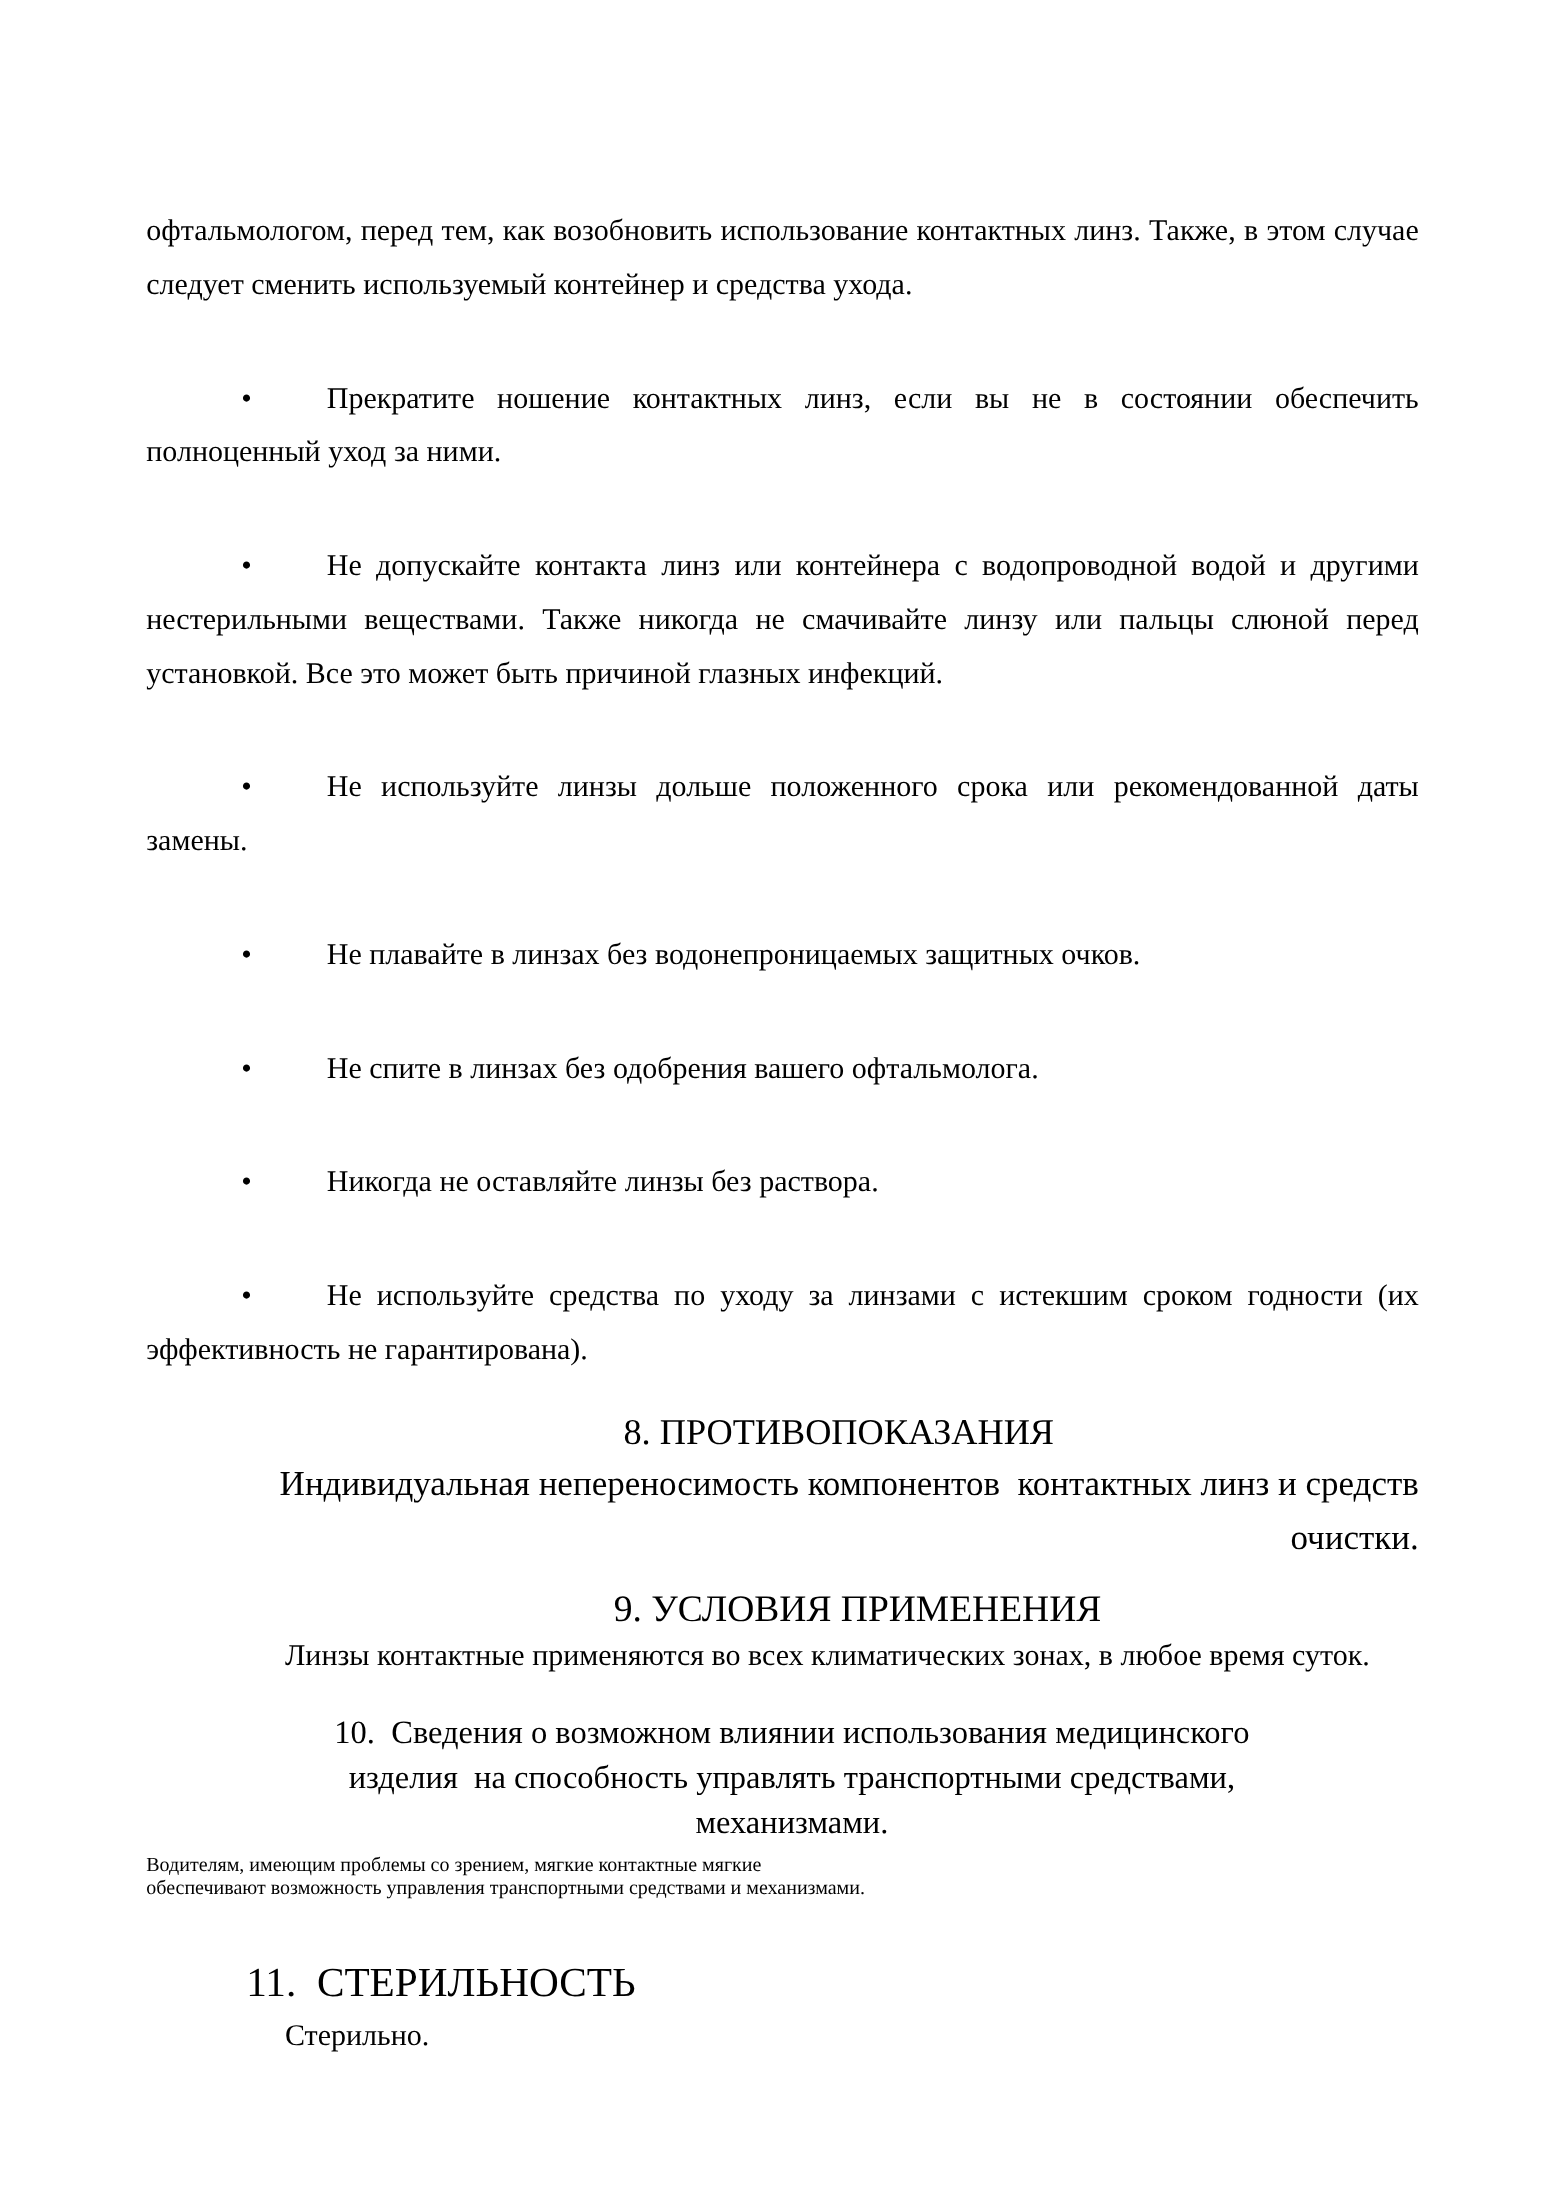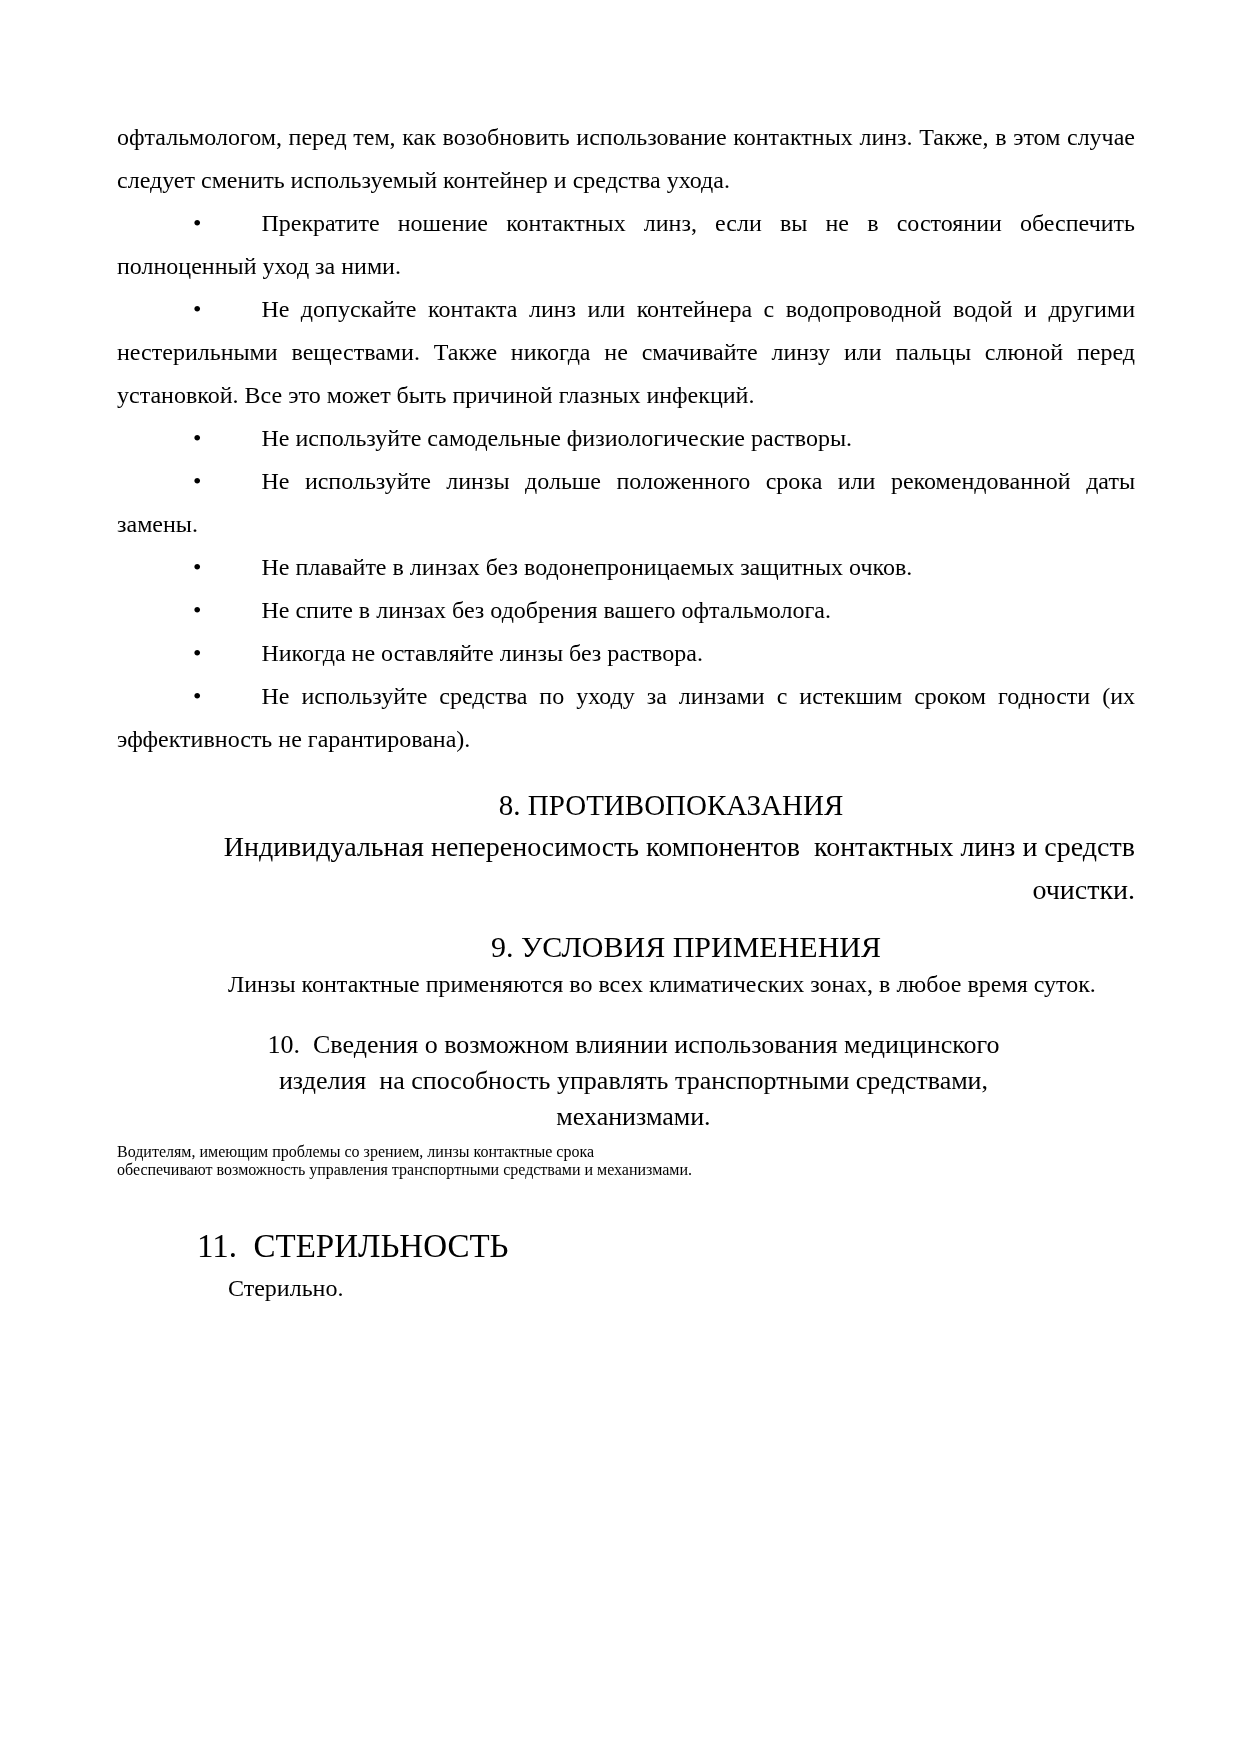--- a/index.html
+++ b/index.html
@@ -10,21 +10,21 @@
     box-sizing: border-box;
     background: #ffffff;
     color: #000000;
     padding: 116px 106px 0 117px;
     font-family: "Liberation Serif", "DejaVu Serif", serif;
     overflow: hidden;
   }
   p, h1, h2 { margin: 0; font-weight: 400; }
 
   
-  .body  { font-size: 24px; line-height: 43px; text-align: justify; }
+  .body  { font-size: 24px; line-height: 43px; text-align: justify; margin-top: 48px; }
   .intro { }
   .bullet { text-indent: 76px; }
   .bmark { display: inline; }
   .btab  { display: inline-block; width: 60px; }
 
   
   .h8 { font-size: 29px; line-height: 40px; margin-top: 24px;
         text-align: center; padding-left: 90px; white-space: pre; }
   .p8 { font-size: 28px; line-height: 43px; text-indent: 95px;
         text-align: right; white-space: pre-wrap; }
@@ -52,21 +52,20 @@
 <body>
 
 <div class="page">
 
   <p class="body intro">офтальмологом, перед тем, как возобновить использование контактных линз. Также, в этом случае следует сменить используемый контейнер и средства ухода.</p>
 
   <p class="body bullet"><span class="bmark">•</span><span class="btab"></span><span>Прекратите ношение контактных линз, если вы не в состоянии обеспечить полноценный уход за ними.</span></p>
 
   <p class="body bullet"><span class="bmark">•</span><span class="btab"></span><span>Не допускайте контакта линз или контейнера с водопроводной водой и другими нестерильными веществами. Также никогда не смачивайте линзу или пальцы слюной перед установкой. Все это может быть причиной глазных инфекций.</span></p>
 
-  <p class="body bullet"><span class="bmark">•</span><span class="btab"></span><span>Не используйте самодельные физиологические растворы.</span></p>
 
   <p class="body bullet"><span class="bmark">•</span><span class="btab"></span><span>Не используйте линзы дольше положенного срока или рекомендованной даты замены.</span></p>
 
   <p class="body bullet"><span class="bmark">•</span><span class="btab"></span><span>Не плавайте в линзах без водонепроницаемых защитных очков.</span></p>
 
   <p class="body bullet"><span class="bmark">•</span><span class="btab"></span><span>Не спите в линзах без одобрения вашего офтальмолога.</span></p>
 
   <p class="body bullet"><span class="bmark">•</span><span class="btab"></span><span>Никогда не оставляйте линзы без раствора.</span></p>
 
   <p class="body bullet"><span class="bmark">•</span><span class="btab"></span><span>Не используйте средства по уходу за линзами с истекшим сроком годности (их эффективность не гарантирована).</span></p>
@@ -77,20 +76,20 @@
   <h2 class="h9">9. УСЛОВИЯ ПРИМЕНЕНИЯ</h2>
   <p class="p9">Линзы контактные применяются во всех климатических зонах, в любое время суток.</p>
 
   <h2 class="h10">
     <div class="hline">10.  Сведения о возможном влиянии использования медицинского</div>
     <div class="hline">изделия  на способность управлять транспортными средствами,</div>
     <div class="hline">механизмами.</div>
   </h2>
   <p class="p10">
     </p>
-    <div class="bline">Водителям, имеющим проблемы со зрением, линзы  контактные  срока</div>
+    <div class="bline">Водителям, имеющим проблемы со зрением, мягкие  контактные  мягкие</div>
     <div class="bline">обеспечивают возможность управления транспортными средствами и механизмами.</div>
   <p></p>
 
   <h2 class="h11">11.  СТЕРИЛЬНОСТЬ</h2>
   <p class="p11">Стерильно.</p>
 
 </div>
 
 </body></html>

